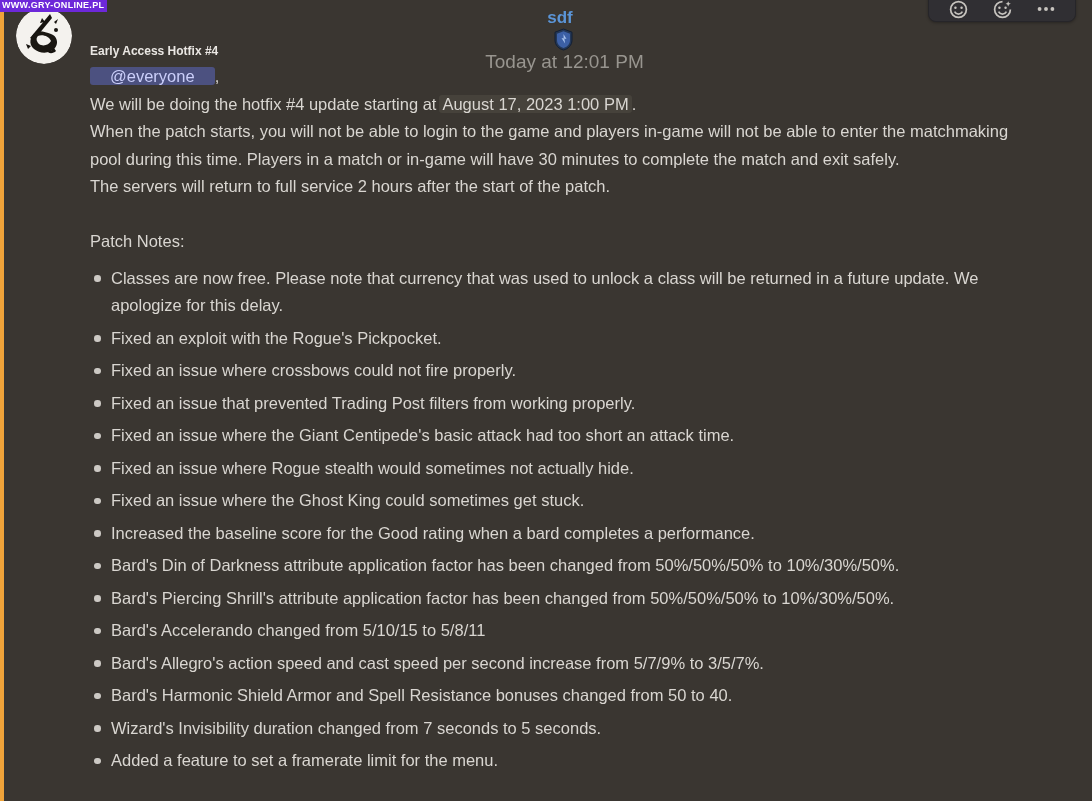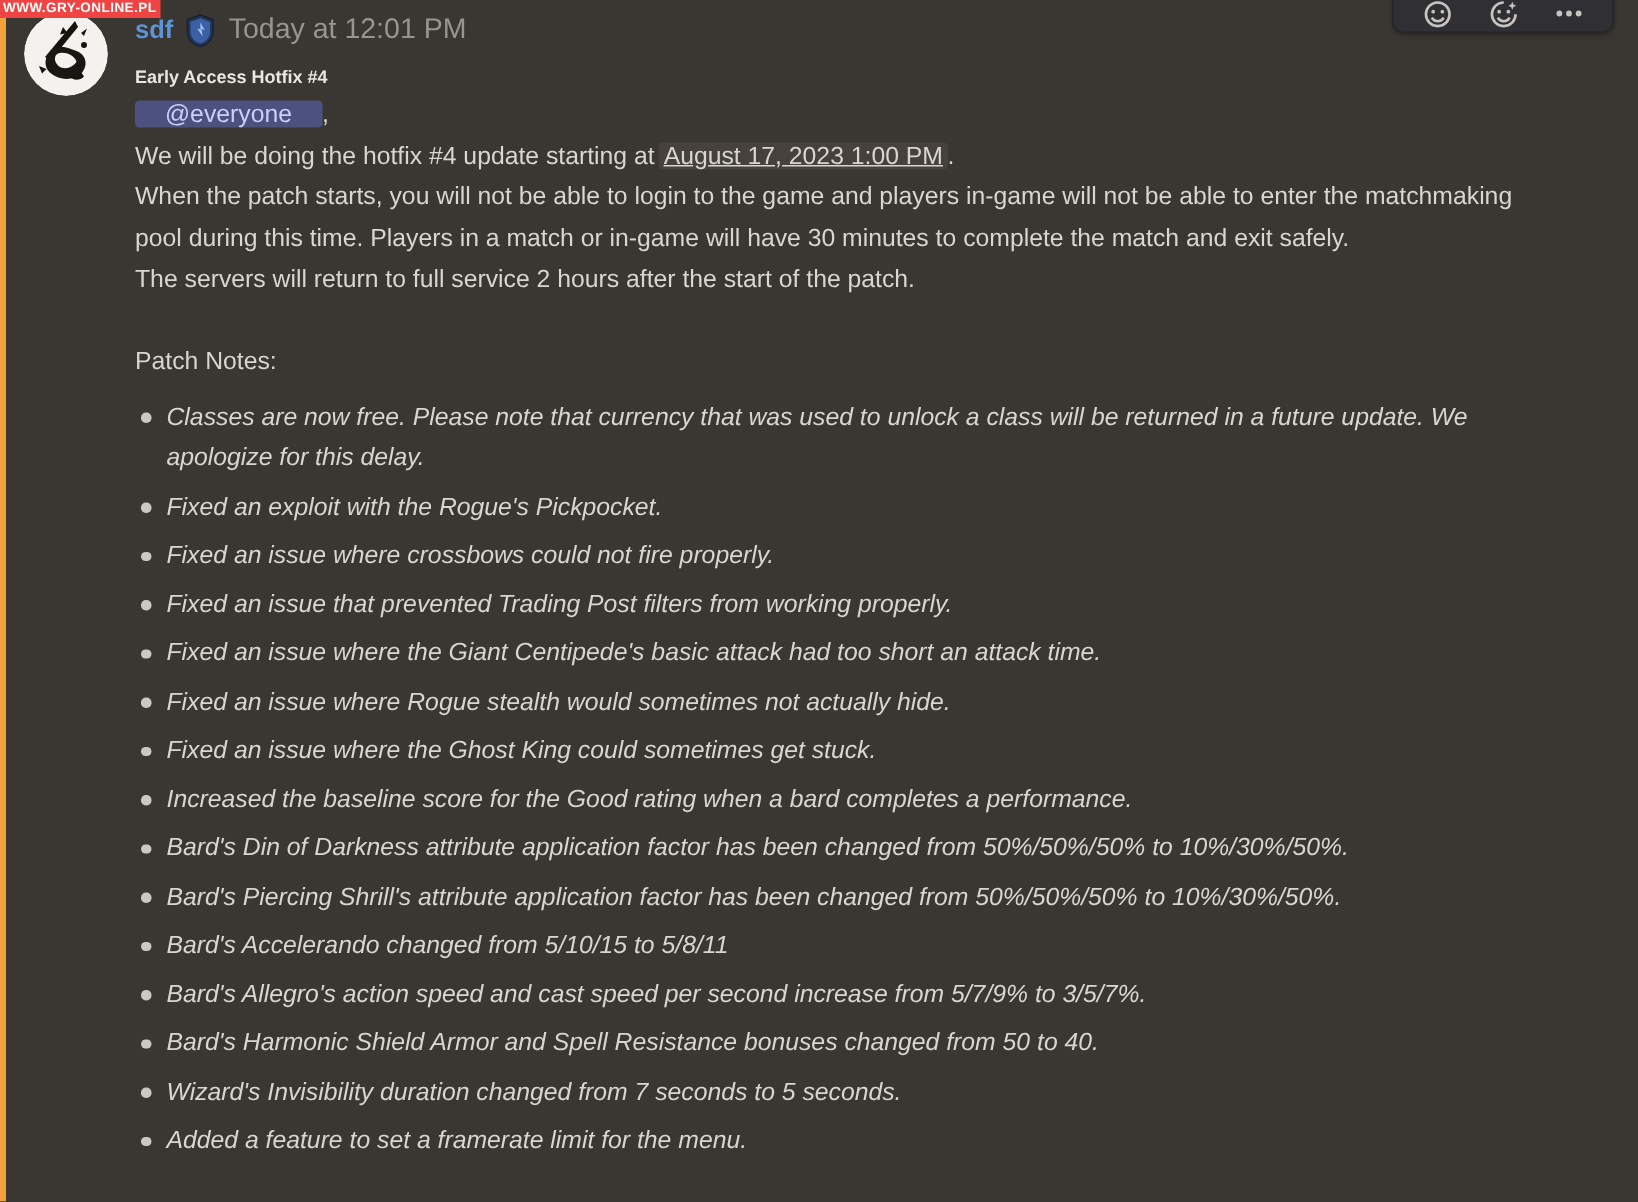--- a/index.html
+++ b/index.html
@@ -10,21 +10,21 @@
     font-family:"Liberation Sans","DejaVu Sans",sans-serif;
     color:#d9d6d1;
     overflow:hidden;
   }
   .accent-bar {
     position:absolute; left:0; top:11px; bottom:0; width:4px;
     background:#efa33a; z-index:2;
   }
   .watermark {
     position:absolute; left:0; top:0; z-index:10;
-    background:#ef4444; color:#fff;
+    background:#6d28d9; color:#fff;
     font-size:9px; font-weight:bold; letter-spacing:.3px;
     padding:1px 3px 2px 2px; line-height:1;
   }
   
   .msg-toolbar {
     position:absolute; top:-17px; right:16px; z-index:5;
     height:39px; width:148px;
     background:#302f33; border:1px solid #262529; border-radius:8px;
     display:flex; align-items:flex-end; justify-content:center;
     gap:10px; padding:0 10px 2px 10px;
@@ -36,41 +36,40 @@
   }
   .tb-btn svg { display:block; }
   
   .avatar {
     position:absolute; left:16px; top:8px; width:56px; height:56px;
     border-radius:50%; overflow:hidden; cursor:pointer; z-index:1;
   }
   .message-content {
     position:absolute; left:90px; top:8px; width:940px;
   }
-  .header-row { display:flex; align-items:center; height:24px; }
+  .header-row { display:flex; align-items:center; height:24px;flex-direction:column; }
   .username { color:#5b95d7; font-size:17px; font-weight:600; cursor:pointer; }
   .badge { margin-left:7px; width:21px; height:23px; cursor:pointer; display:flex; }
   .timestamp { margin-left:9px; color:#98958f; font-size:19px; }
   .msg-title {
     margin-top:7px; font-size:12px; font-weight:700; color:#eae7e3;
     line-height:24px;
   }
   .msg-body { font-size:16.5px; line-height:27.5px; color:#d9d6d1; }
   .mention {
     background:#4c5180; color:#cbcffa; border-radius:3px; padding:0 20px;
     cursor:pointer;
   }
   .ts-highlight {
     background:#46423b; border-radius:3px; padding:0 3px; margin-left:3px;
     cursor:default;
-    text-decoration:underline;
   }
   .gap-line { height:27.5px; }
   .patch-label { }
-  ul.notes { list-style:none; margin-top:9px;font-style:italic; }
+  ul.notes { list-style:none; margin-top:9px; }
   ul.notes li {
     position:relative; padding-left:21px; margin-bottom:5px;
     line-height:27.5px;
   }
   ul.notes li::before {
     content:""; position:absolute; left:4px; top:10.5px;
     width:6.5px; height:6.5px; border-radius:50%; background:#ccc9c4;
   }
 </style>
 </head>

